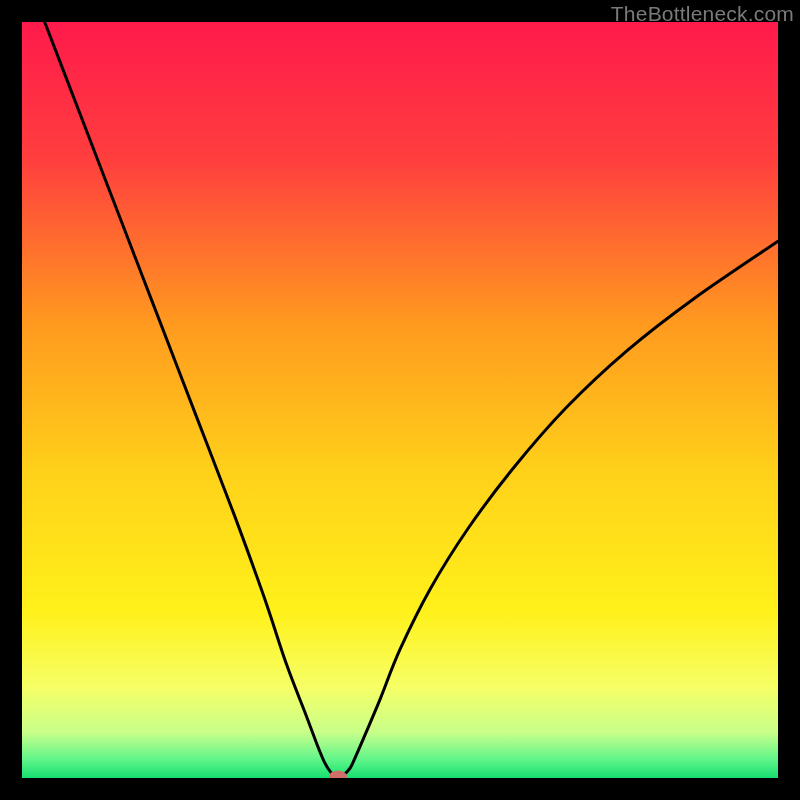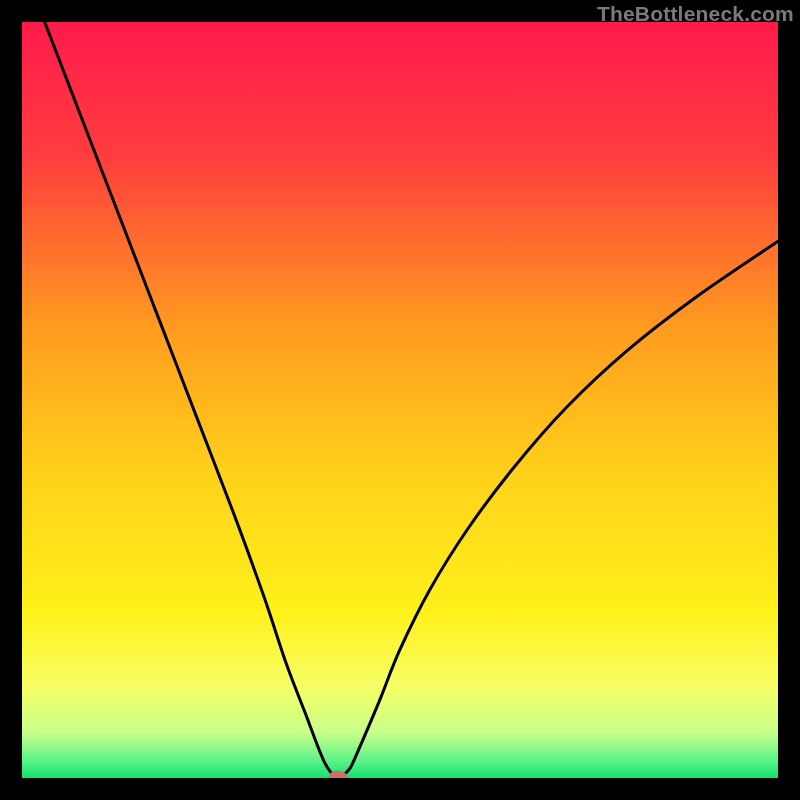--- a/index.html
+++ b/index.html
@@ -25,21 +25,21 @@
     top: 0;
     width: 756px;
     height: 756px;
   }
   .watermark {
     position: absolute;
     top: 2px;
     right: 6px;
     color: #7a7a7a;
     font-size: 21px;
-    font-weight: 700;
+    font-weight: 400;
     letter-spacing: 0.2px;
   }
 </style>
 </head>
 <body>
 
 <div class="frame">
   <svg class="plot" viewBox="0 0 756 756" preserveAspectRatio="none">
     <defs>
       <linearGradient id="bg-grad" x1="0" y1="0" x2="0" y2="1">

